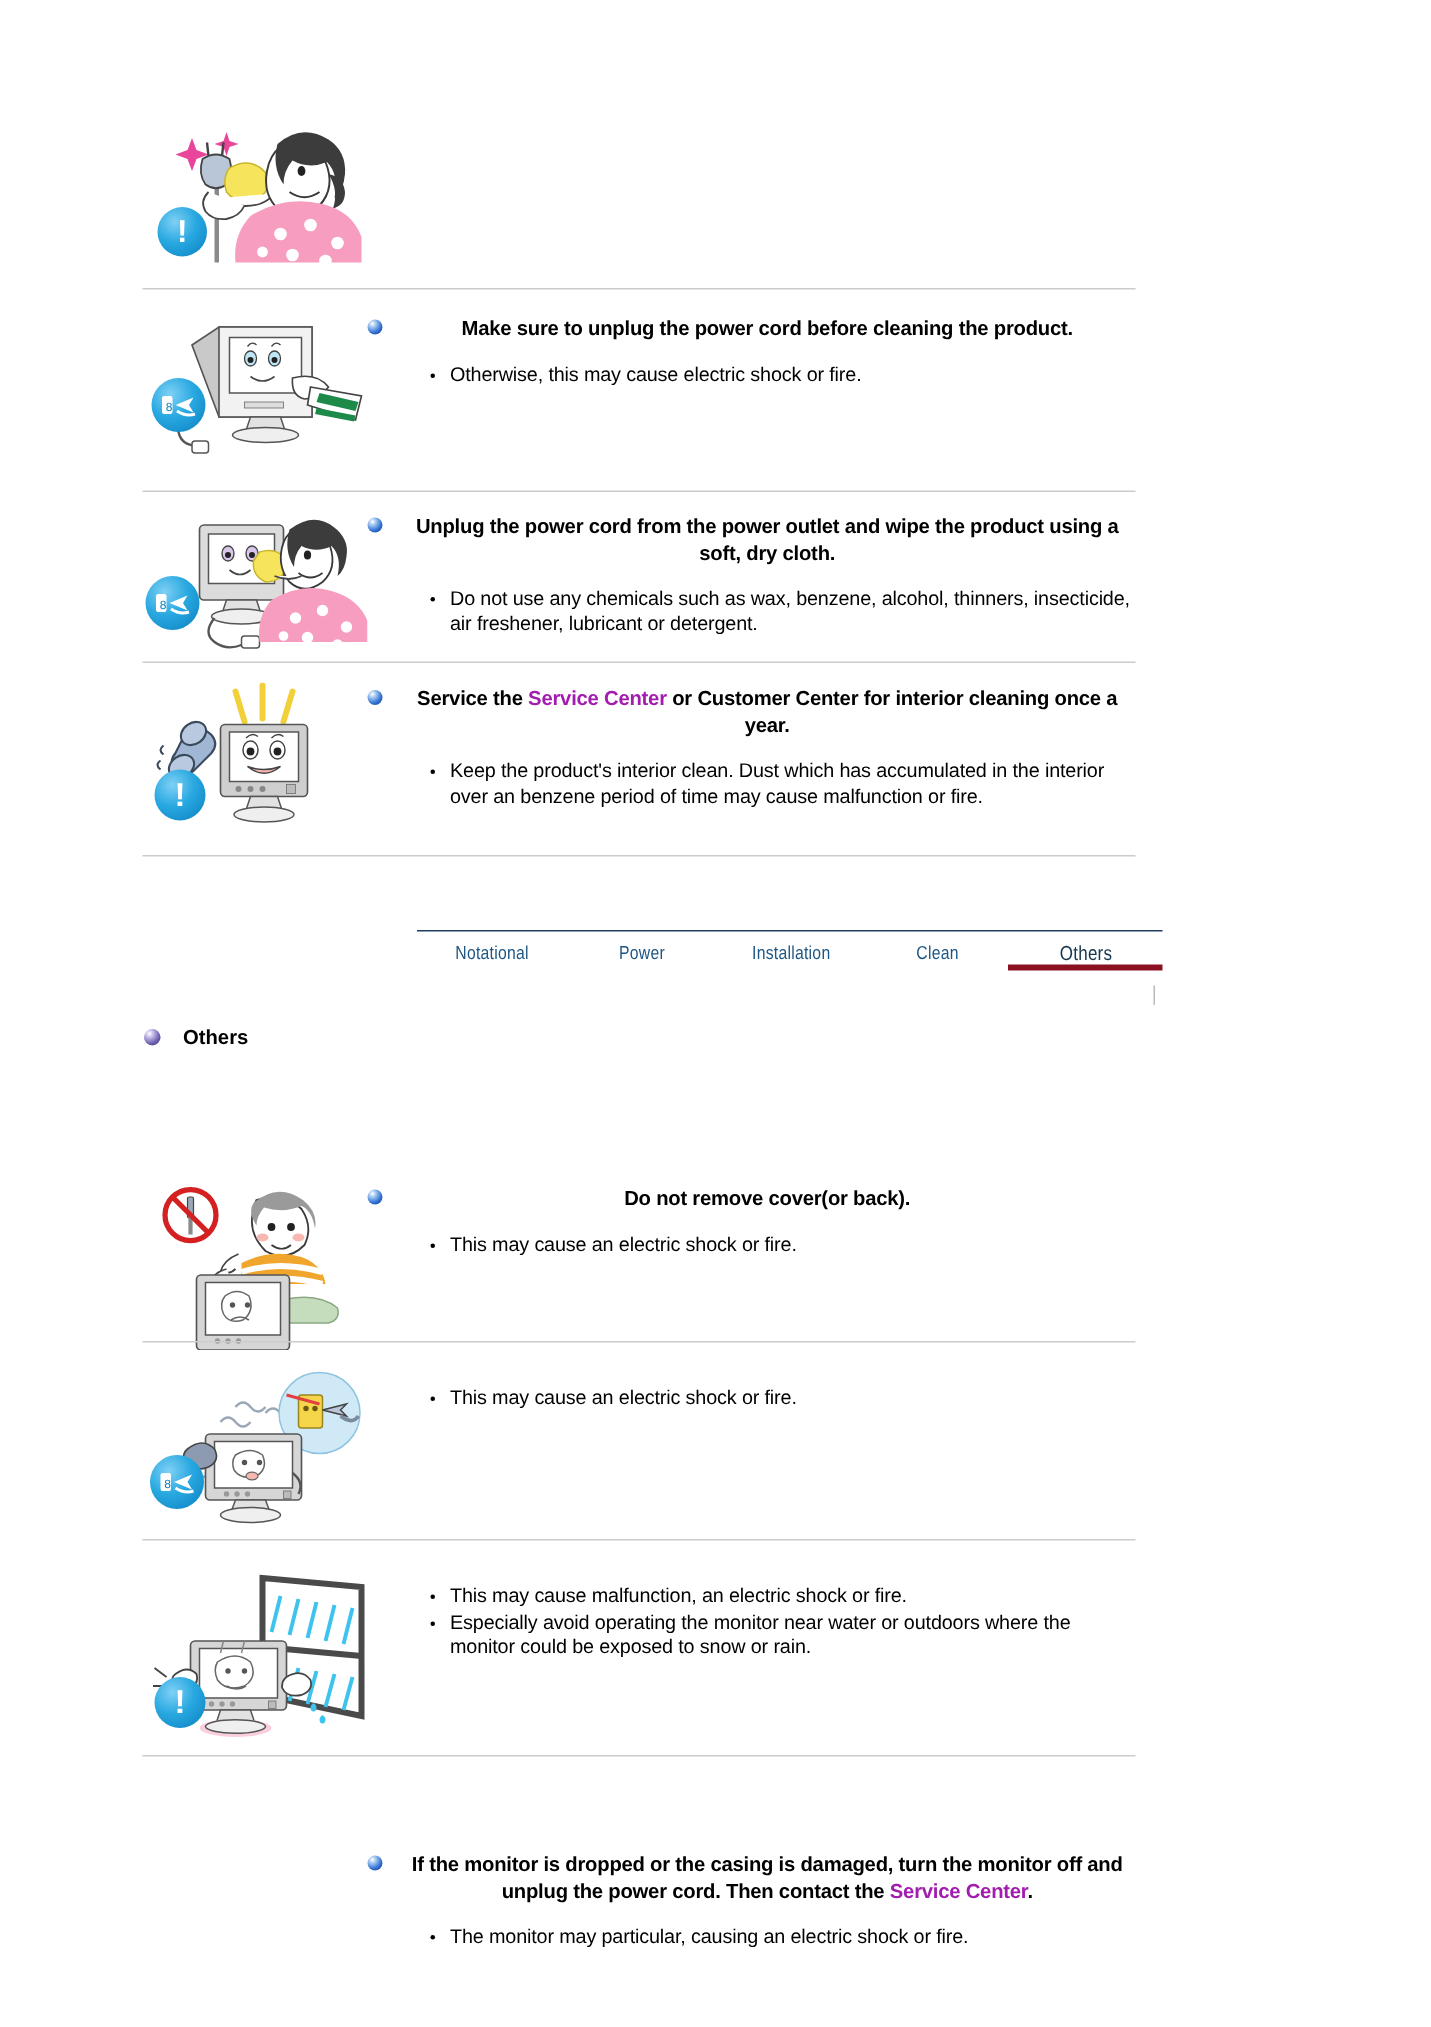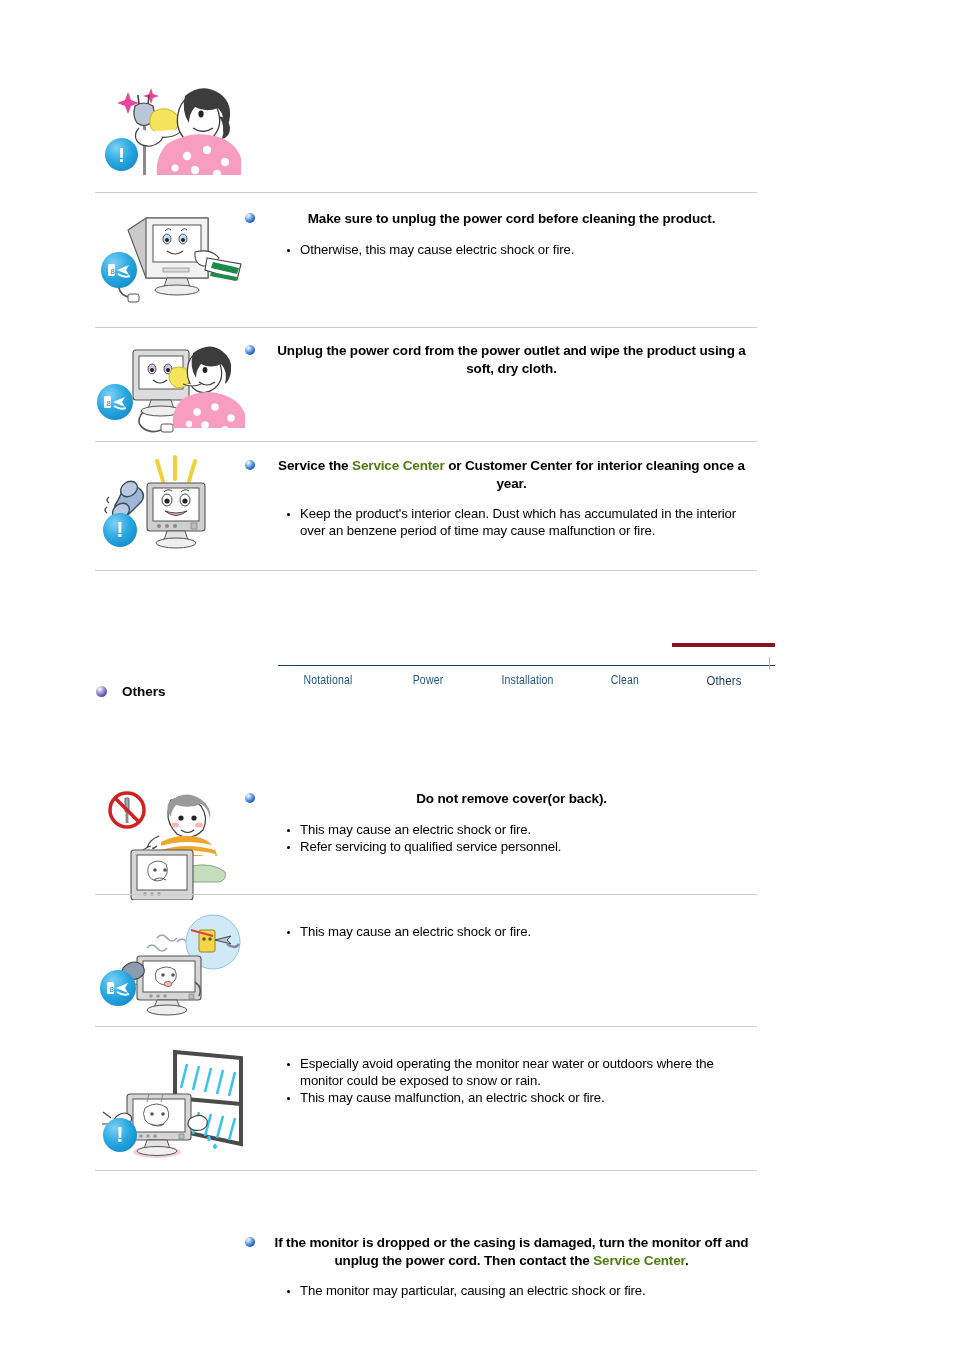--- a/index.html
+++ b/index.html
@@ -53,21 +53,21 @@
     color: #000;
     text-align: center;
   }
   .head .sphere {
     position: absolute;
     left: 0; top: 3px;
     width: 10px; height: 10px;
     border-radius: 50%;
     background: radial-gradient(circle at 33% 28%, #ffffff 0%, #9fc4f0 25%, #2f6fd0 62%, #15408c 100%);
   }
-  .link { color: #4d7c0f; }
+  .link { color: #a21caf; }
 
   
   ul.bullets {
     margin: 14px 0 0 0;
     padding: 0 0 0 42px;
     list-style: none;
   }
   ul.bullets li {
     position: relative;
     font-size: 13.2px;
@@ -81,21 +81,21 @@
     position: absolute;
     left: 0; top: 7px;
     width: 3px; height: 3px;
     border-radius: 50%;
     background: #000;
   }
 
   
   .tabbar {
     position: absolute;
-    left: 278px; top: 665px;
+    left: 278px; top: 620px;
     width: 497px;
     height: 32px;
     border-top: 1px solid #1d3f63;
     display: flex;
     align-items: flex-start;
   }
   .tab {
     flex: 0 0 auto;
     text-align: center;
     font-family: "Liberation Sans", sans-serif;
@@ -292,20 +292,23 @@
           <path d="M16 18 l12 -5 l-3 5 l3 5 Z" fill="#ffffff"></path>
           <path d="M17 22 q6 4 12 2" stroke="#ffffff" stroke-width="2" fill="none"></path>
         </svg>
       </div>
     </div>
     <div class="text-cell">
       <div class="head">
         <span class="sphere"></span>
         <span>Unplug the power cord from the power outlet and wipe the product using a soft, dry cloth.</span>
       </div>
+      <ul class="bullets">
+        <li>Do not use any chemicals such as wax, benzene, alcohol, thinners, insecticide, air freshener, lubricant or detergent.</li>
+      </ul>
     </div>
   </div>
 
   <div class="rule" style="top:441px;"></div>
 
   <div class="section" style="top:455px;">
     <div class="illus-cell" style="height:105px;">
       <svg width="150" height="105" viewBox="0 0 150 105">
 
         <path d="M62 6 l6 20" stroke="#f2d03a" stroke-width="4" stroke-linecap="round"></path>
@@ -400,21 +403,20 @@
           <circle cx="64" cy="106" r="1.8" fill="#999"></circle>
       </svg>
     </div>
     <div class="text-cell">
       <div class="head">
         <span class="sphere"></span>
         <span>Do not remove cover(or back).</span>
       </div>
       <ul class="bullets">
         <li>This may cause an electric shock or fire.</li>
-        <li>Refer servicing to qualified service personnel.</li>
       </ul>
     </div>
   </div>
 
   <div class="rule" style="top:894px;"></div>
 
   <div class="section" style="top:908px;">
     <div class="illus-cell" style="height:108px;">
       <svg width="150" height="108" viewBox="0 0 150 108">
 
@@ -497,22 +499,22 @@
         <path d="M16 78 l-8 -6 M16 84 l-9 0 M18 88 l-7 5" stroke="#444" stroke-width="1.2" fill="none"></path>
         <path d="M96 78 q10 -6 16 2 q2 7 -6 10 q-10 2 -13 -5 q0 -5 3 -7 Z" fill="#ffffff" stroke="#444" stroke-width="1.2"></path>
 
         <path d="M112 98 q2 -5 4 0 q0 3 -2 3 q-2 0 -2 -3 Z" fill="#3ec3ef"></path>
         <path d="M118 106 q2 -5 4 0 q0 3 -2 3 q-2 0 -2 -3 Z" fill="#3ec3ef"></path>
       </svg>
       <div class="badge-excl" style="left:8px; top:78px; width:34px; height:34px; font-size:22px;">!</div>
     </div>
     <div class="text-cell">
       <ul class="bullets">
+        <li>This may cause malfunction, an electric shock or fire.</li>
         <li>Especially avoid operating the monitor near water or outdoors where the monitor could be exposed to snow or rain.</li>
-        <li>This may cause malfunction, an electric shock or fire.</li>
       </ul>
     </div>
   </div>
 
   <div class="rule" style="top:1170px;"></div>
 
   <div class="section" style="top:1232px;">
     <div class="illus-cell" style="height:70px;"></div>
     <div class="text-cell">
       <div class="head">

